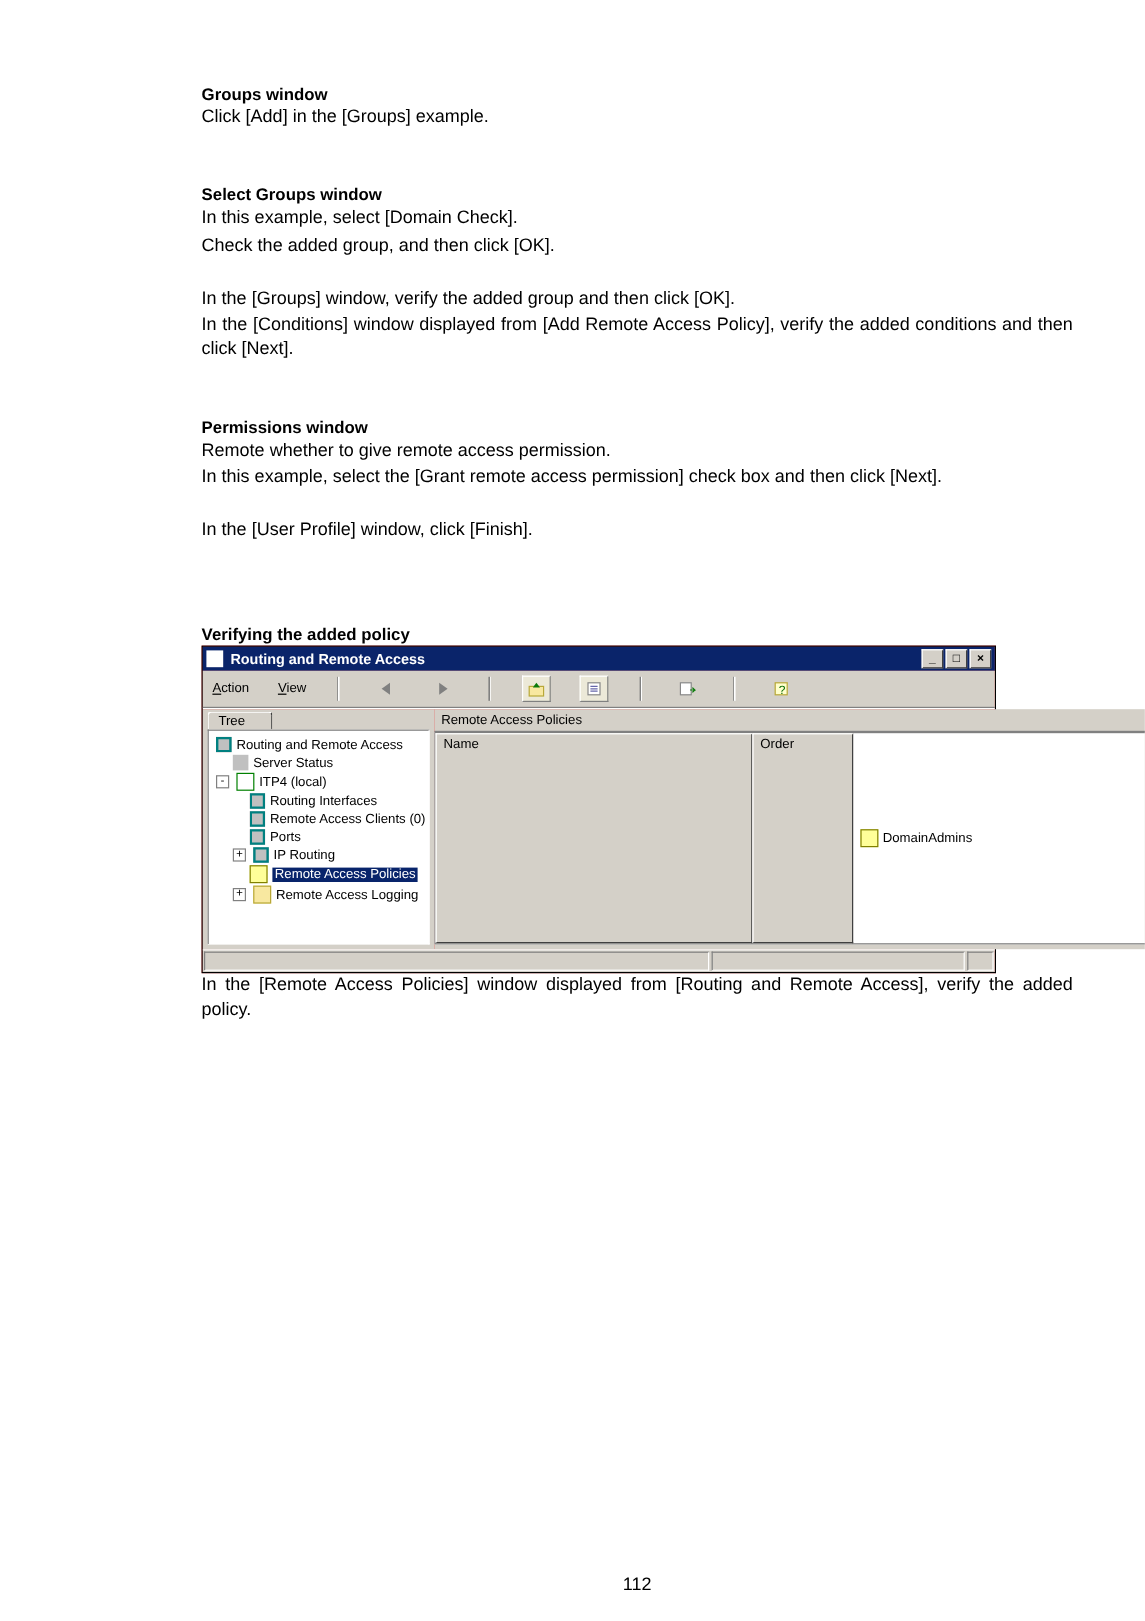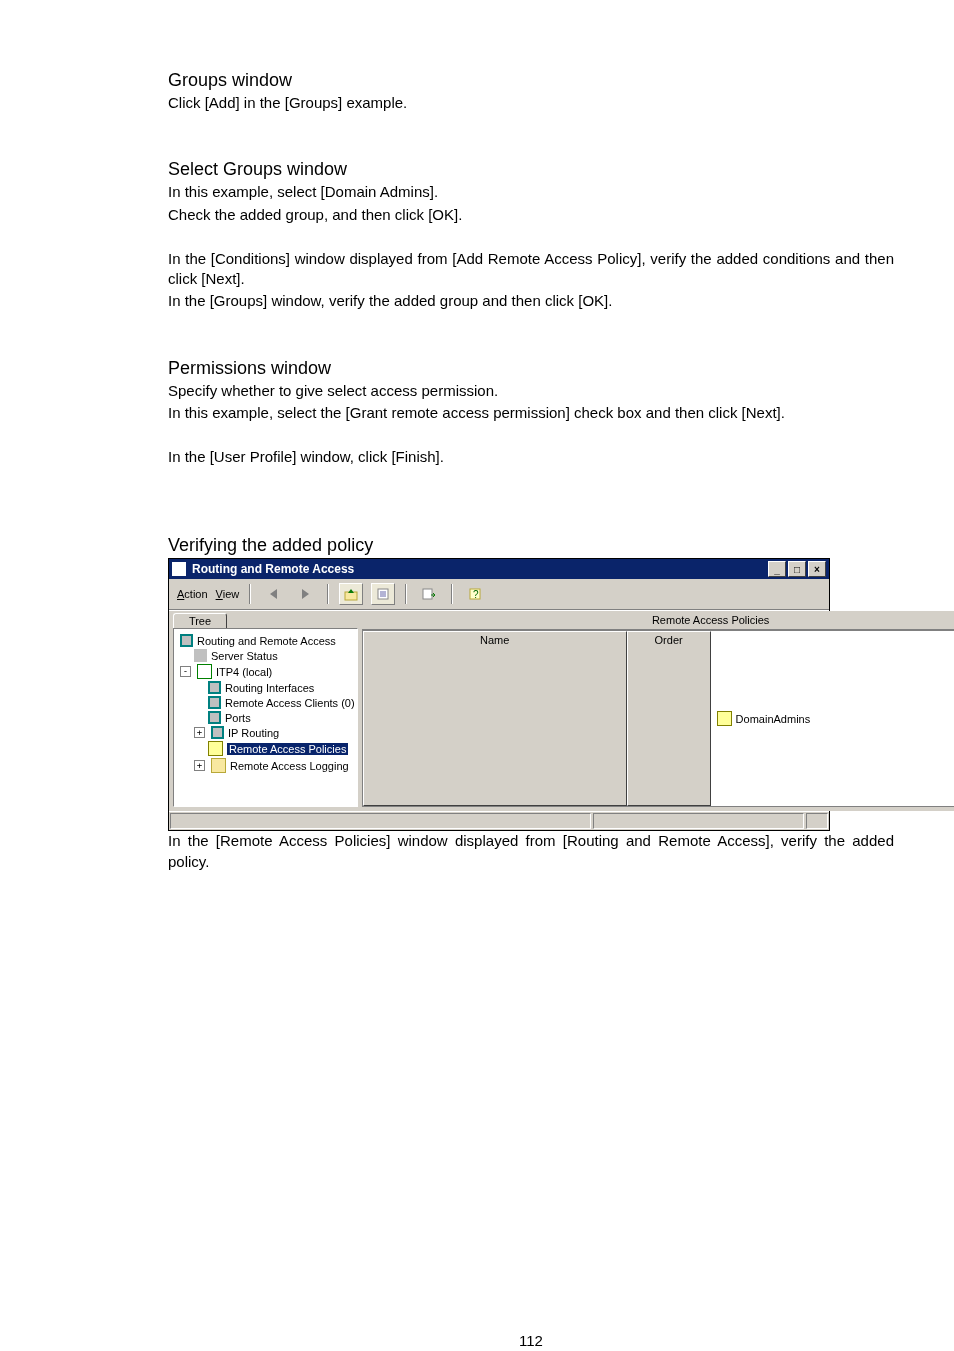--- a/index.html
+++ b/index.html
@@ -9,41 +9,40 @@
     font-family: Arial, Helvetica, sans-serif;
     color: #000;
     width: 954px;
   }
   .page {
     padding: 70px 60px 40px 168px;
     width: 726px;
     box-sizing: content-box;
   }
   .h {
-    font-weight: normal;
-    font-size: 18px;
+    font-weight: bold;
+    font-size: 14px;
     margin-bottom: 2px;
   }
   .p {
     font-size: 15px;
     line-height: 1.35;
     margin-bottom: 2px;
   }
   .spacer-med { height: 22px; }
   .spacer-big { height: 44px; }
   .justify { text-align: justify; }
 
   
   .win {
     width: 660px;
     border: 1px solid #000;
     background: #ef4444;
     font-family: Tahoma, Arial, sans-serif;
     font-size: 11px;
-    text-align: center;
   }
   .titlebar {
     display: flex;
     align-items: center;
     justify-content: space-between;
     background: linear-gradient(#0a246a, #0a246a);
     color: #fff;
     padding: 2px 3px;
     font-weight: bold;
     font-size: 12px;
@@ -54,21 +53,21 @@
   .winbtn {
     width: 16px; height: 14px;
     background: #d4d0c8;
     border: 1px solid #fff;
     border-right-color: #404040; border-bottom-color:#404040;
     display:flex; align-items:center; justify-content:center;
     font-size:10px; color:#000; font-weight:bold;
   }
 
   .toolbar {
-    display:flex; align-items:center; gap:8px;
+    display:flex; align-items:center; gap:24px;
     padding: 4px 8px;
     border-bottom: 1px solid #808080;
     background: #d4d0c8;
   }
   .menuitem { font-size: 11px; }
   .menuitem u { text-decoration: underline; }
   .tsep { width:2px; height:20px; background: linear-gradient(to right,#808080 0 1px,#fff 1px 2px); margin:0 2px;}
   .tbtn {
     width: 22px; height: 20px;
     border: 1px solid transparent;
@@ -179,32 +178,32 @@
 <body>
 
 <div class="page">
 
   <div class="h">Groups window</div>
   <div class="p">Click [Add] in the [Groups] example.</div>
 
   <div class="spacer-big"></div>
 
   <div class="h">Select Groups window</div>
-  <div class="p">In this example, select [Domain Admins].</div>
+  <div class="p">In this example, select [Domain Check].</div>
   <div class="p">Check the added group, and then click [OK].</div>
 
   <div class="spacer-med"></div>
 
+  <div class="p">In the [Groups] window, verify the added group and then click [OK].</div>
   <div class="p justify">In the [Conditions] window displayed from [Add Remote Access Policy], verify the added conditions and then click [Next].</div>
-  <div class="p">In the [Groups] window, verify the added group and then click [OK].</div>
 
   <div class="spacer-big"></div>
 
   <div class="h">Permissions window</div>
-  <div class="p">Specify whether to give select access permission.</div>
+  <div class="p">Remote whether to give remote access permission.</div>
   <div class="p">In this example, select the [Grant remote access permission] check box and then click [Next].</div>
 
   <div class="spacer-med"></div>
 
   <div class="p">In the [User Profile] window, click [Finish].</div>
 
   <div class="spacer-big"></div>
   <div class="spacer-med"></div>
 
   <div class="h">Verifying the added policy</div>

